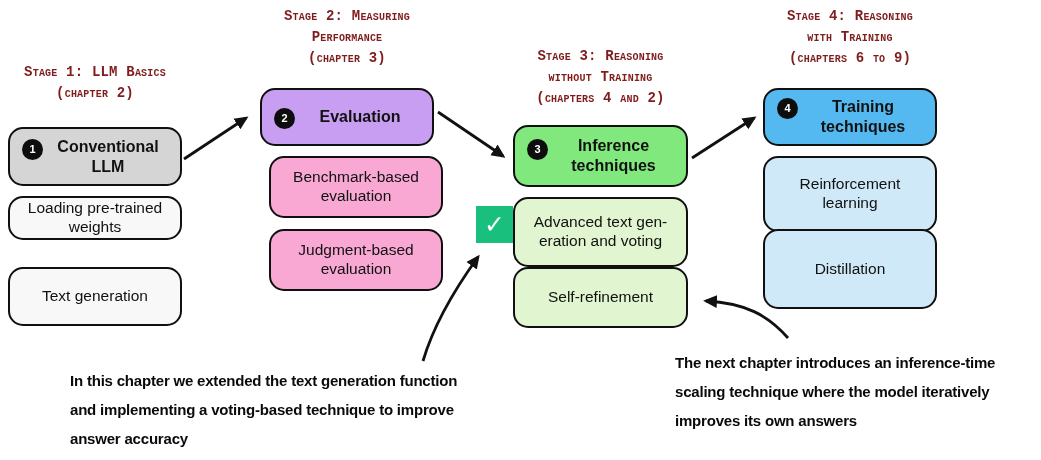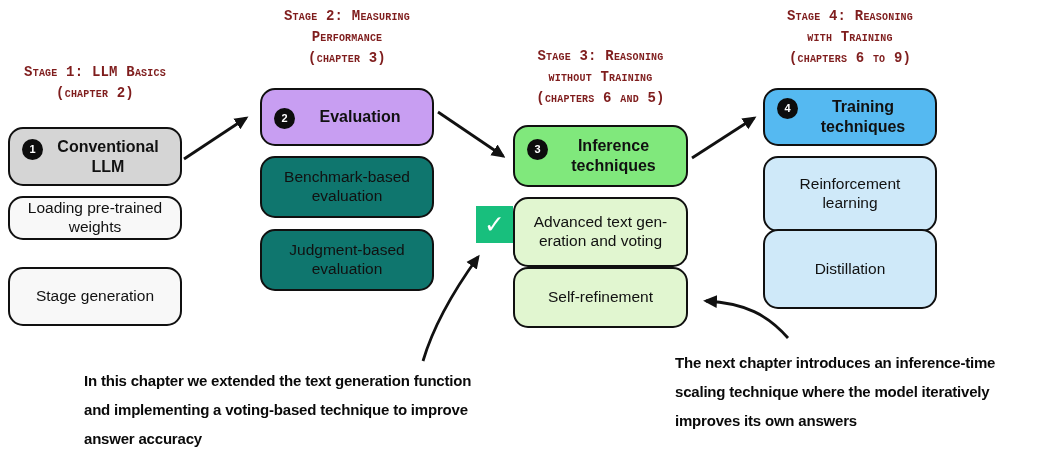--- a/index.html
+++ b/index.html
@@ -11,21 +11,21 @@
                font-weight:700;font-size:14px;line-height:21px;color:#7f1d1d;
                font-variant:small-caps;letter-spacing:.2px;white-space:nowrap;font-family:Liberation Mono, monospace;}
   .stage-title span{display:block;}
   .box{position:absolute;left:0;width:100%;box-sizing:border-box;border:2.5px solid #101010;
        border-radius:15px;display:flex;align-items:center;justify-content:center;
        text-align:center;color:#111;font-size:15.5px;line-height:1.22;padding:4px 12px;}
   .box.main{font-weight:700;font-size:16px;padding:4px 14px 4px 40px;}
   .badge{position:absolute;left:12px;width:21px;height:21px;border-radius:50%;background:#0d0d0d;
          color:#fff;font-size:11px;font-weight:700;display:flex;align-items:center;justify-content:center;}
   .s1main{background:#d5d5d5;} .s1sub{background:#f8f8f8;}
-  .s2main{background:#c89ef2;} .s2sub{background:#0f766e;}
+  .s2main{background:#c89ef2;} .s2sub{background:#f9a8d4;margin-left:9px;}
   .s3main{background:#80e87c;} .s3sub{background:#e1f6d0;}
   .s4main{background:#55b9f1;} .s4sub{background:#cfe9f9;}
   .check{position:absolute;left:476px;top:206px;width:37px;height:37px;background:#18bf7d;
          display:flex;align-items:center;justify-content:center;}
   .check span{font-family:"DejaVu Sans",sans-serif;color:#ffffff;font-size:25px;font-weight:700;line-height:1;}
   .annotation{position:absolute;font-weight:700;font-size:15px;letter-spacing:-0.2px;
               line-height:29px;color:#0a0a0a;white-space:nowrap;}
   .annotation span{display:block;}
 </style>
 </head>
@@ -52,21 +52,21 @@
       <span>(chapter 2)</span>
     </div>
     <div class="box main s1main" style="top:127px;height:59px;">
       <span class="badge" style="top:10px;">1</span>
       <span>Conventional LLM</span>
     </div>
     <div class="box s1sub" style="top:196px;height:44px;">
       <span>Loading pre-trained weights</span>
     </div>
     <div class="box s1sub" style="top:267px;height:59px;">
-      <span>Stage generation</span>
+      <span>Text generation</span>
     </div>
   </section>
 
   <section class="stage" style="left:260px;width:174px;">
     <div class="stage-title" style="top:6px;">
       <span>Stage 2: Measuring</span>
       <span>Performance</span>
       <span>(chapter 3)</span>
     </div>
     <div class="box main s2main" style="top:88px;height:58px;">
@@ -78,21 +78,21 @@
     </div>
     <div class="box s2sub" style="top:229px;height:62px;">
       <span>Judgment-based evaluation</span>
     </div>
   </section>
 
   <section class="stage" style="left:513px;width:175px;">
     <div class="stage-title" style="top:46px;">
       <span>Stage 3: Reasoning</span>
       <span>without Training</span>
-      <span>(chapters 6 and 5)</span>
+      <span>(chapters 4 and 2)</span>
     </div>
     <div class="box main s3main" style="top:125px;height:62px;">
       <span class="badge" style="top:12px;">3</span>
       <span>Inference techniques</span>
     </div>
     <div class="box s3sub" style="top:197px;height:70px;">
       <span>Advanced text gen-eration and voting</span>
     </div>
     <div class="box s3sub" style="top:267px;height:61px;">
       <span>Self-refinement</span>
@@ -114,21 +114,21 @@
     </div>
     <div class="box s4sub" style="top:229px;height:80px;">
       <span>Distillation</span>
     </div>
   </section>
 
   <div class="check">
     <span>✓</span>
   </div>
 
-  <div class="annotation" style="left:84px;top:366px;">
+  <div class="annotation" style="left:70px;top:366px;">
     <span>In this chapter we extended the text generation function</span>
     <span>and implementing a voting-based technique to improve</span>
     <span>answer accuracy</span>
   </div>
   <div class="annotation" style="left:675px;top:348px;">
     <span>The next chapter introduces an inference-time</span>
     <span>scaling technique where the model iteratively</span>
     <span>improves its own answers</span>
   </div>
 

